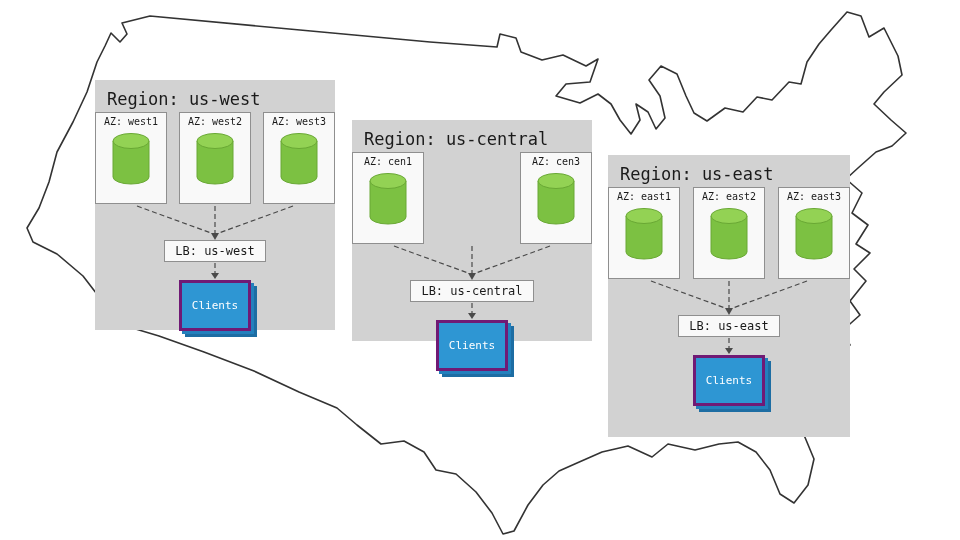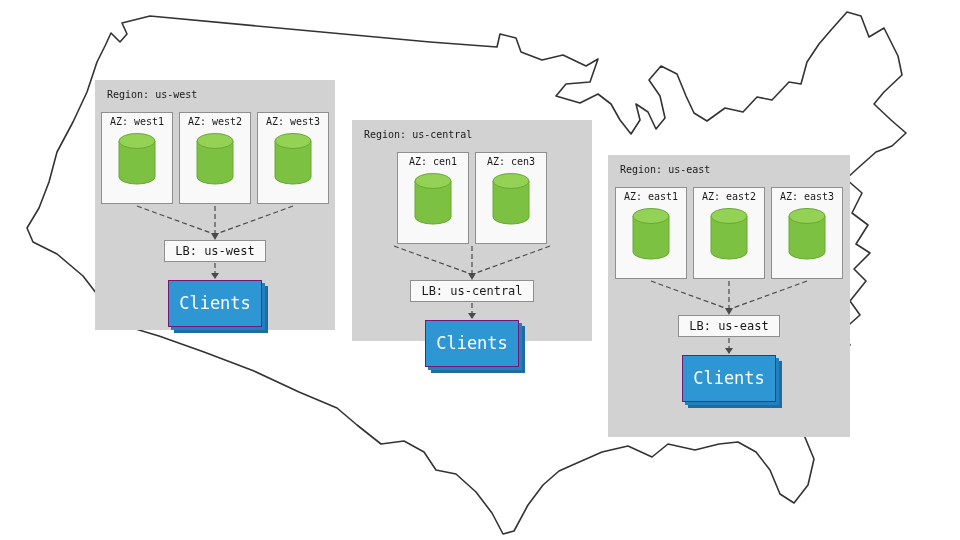--- a/index.html
+++ b/index.html
@@ -6,40 +6,40 @@
   .canvas{
     position:relative;width:960px;height:540px;overflow:hidden;
     font-family:"DejaVu Sans Mono","Liberation Mono",monospace;
     background:#ffffff;
   }
   .map{position:absolute;left:0;top:0;z-index:0;}
   .region{
     position:absolute;z-index:2;width:240px;background:#d2d2d2;
   }
   .region-title{
-    padding:9px 0 0 12px;font-size:10px;color:#1a1a1a;height:21px;
+    padding:9px 0 0 12px;font-size:17px;color:#1a1a1a;height:21px;
   }
   .az-row{
-    display:flex;justify-content:center;gap:6px;margin-top:2px;
+    display:flex;justify-content:space-between;gap:6px;margin-top:2px;
   }
   .az-card{
     width:72px;height:92px;background:#f9f9f9;border:1px solid #8f8f8f;
     box-sizing:border-box;text-align:center;
   }
   .az-label{font-size:10px;color:#1a1a1a;padding-top:3px;}
   .cyl{display:block;margin:4px auto 0 auto;}
   .connectors,.connector2{display:block;margin:0 auto;}
   .lb-row,.clients-row{text-align:center;}
   .lb-box{
     display:inline-block;background:#f9f9f9;border:1px solid #8f8f8f;
     font-size:12px;color:#1a1a1a;padding:3px 10px;line-height:14px;
   }
   .clients-box{
-    display:inline-block;background:#2e96d3;border:1px solid #701a75;
-    color:#ffffff;font-size:17px;padding:16px 10px;line-height:13px;
+    display:inline-block;background:#2e96d3;border:3px solid #701a75;
+    color:#ffffff;font-size:11px;padding:16px 10px;line-height:13px;
     box-shadow:3px 3px 0 0 #2380bd, 6px 6px 0 0 #1d6da3;
   }
 </style>
 </head>
 <body>
 
 <div class="canvas">
 
   <svg class="map" width="960" height="540" viewBox="0 0 960 540">
     <path d="M150,16 L300,30 L430,42 L497,47 L500,34 L516,38 L521,52 L542,60 L563,55 L586,66 L598,59 L590,82 L566,84 L556,96 L580,103 L598,94 L611,104 L620,120 L631,134 L640,120 L636,104 L648,112 L656,129 L665,118 L660,96 L649,80 L661,66 L677,74 L686,96 L694,113 L707,121 L725,108 L743,112 L757,97 L772,100 L789,82 L801,84 L807,62 L819,44 L831,30 L847,12 L861,16 L869,37 L884,28 L898,56 L902,75 L884,92 L874,104 L891,120 L906,133 L892,146 L876,152 L858,168 L846,179 L862,193 L852,213 L868,225 L856,244 L870,253 L854,269 L866,281 L850,301 L860,315 L842,331 L850,345 L828,361 L812,383 L798,403 L792,417 L804,435 L814,459 L808,485 L794,503 L780,494 L770,470 L756,452 L738,442 L719,444 L695,450 L668,444 L652,457 L628,446 L602,452 L577,463 L559,471 L543,485 L528,505 L514,531 L503,534 L492,513 L476,492 L456,474 L436,470 L424,452 L404,441 L381,444 L357,425 L337,408 L299,392 L254,371 L204,352 L159,336 L119,324 L103,302 L83,276 L57,254 L33,242 L27,228 L39,208 L49,182 L57,152 L73,122 L87,92 L97,62 L105,46 L111,33 L120,42 L127,34 L122,23 Z" fill="#ffffff" stroke="#333333" stroke-width="1.6" stroke-linejoin="round"></path>

